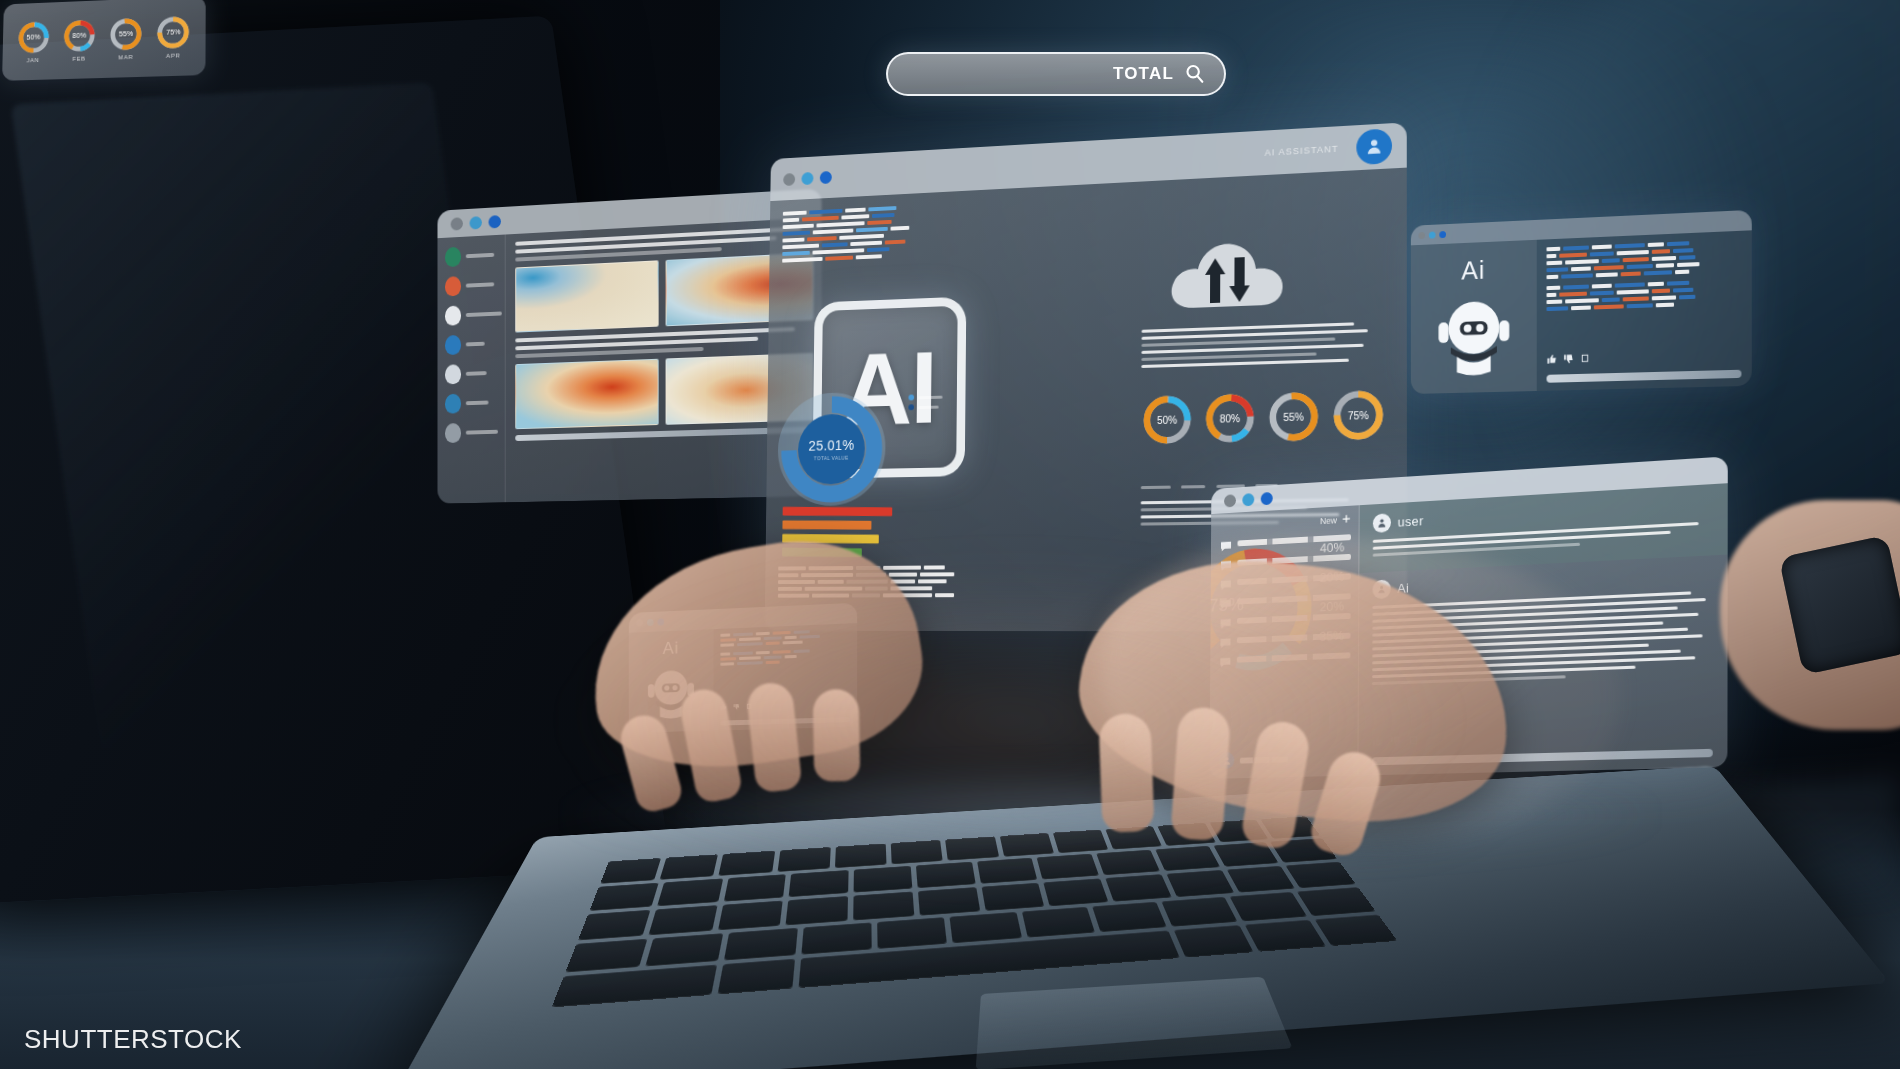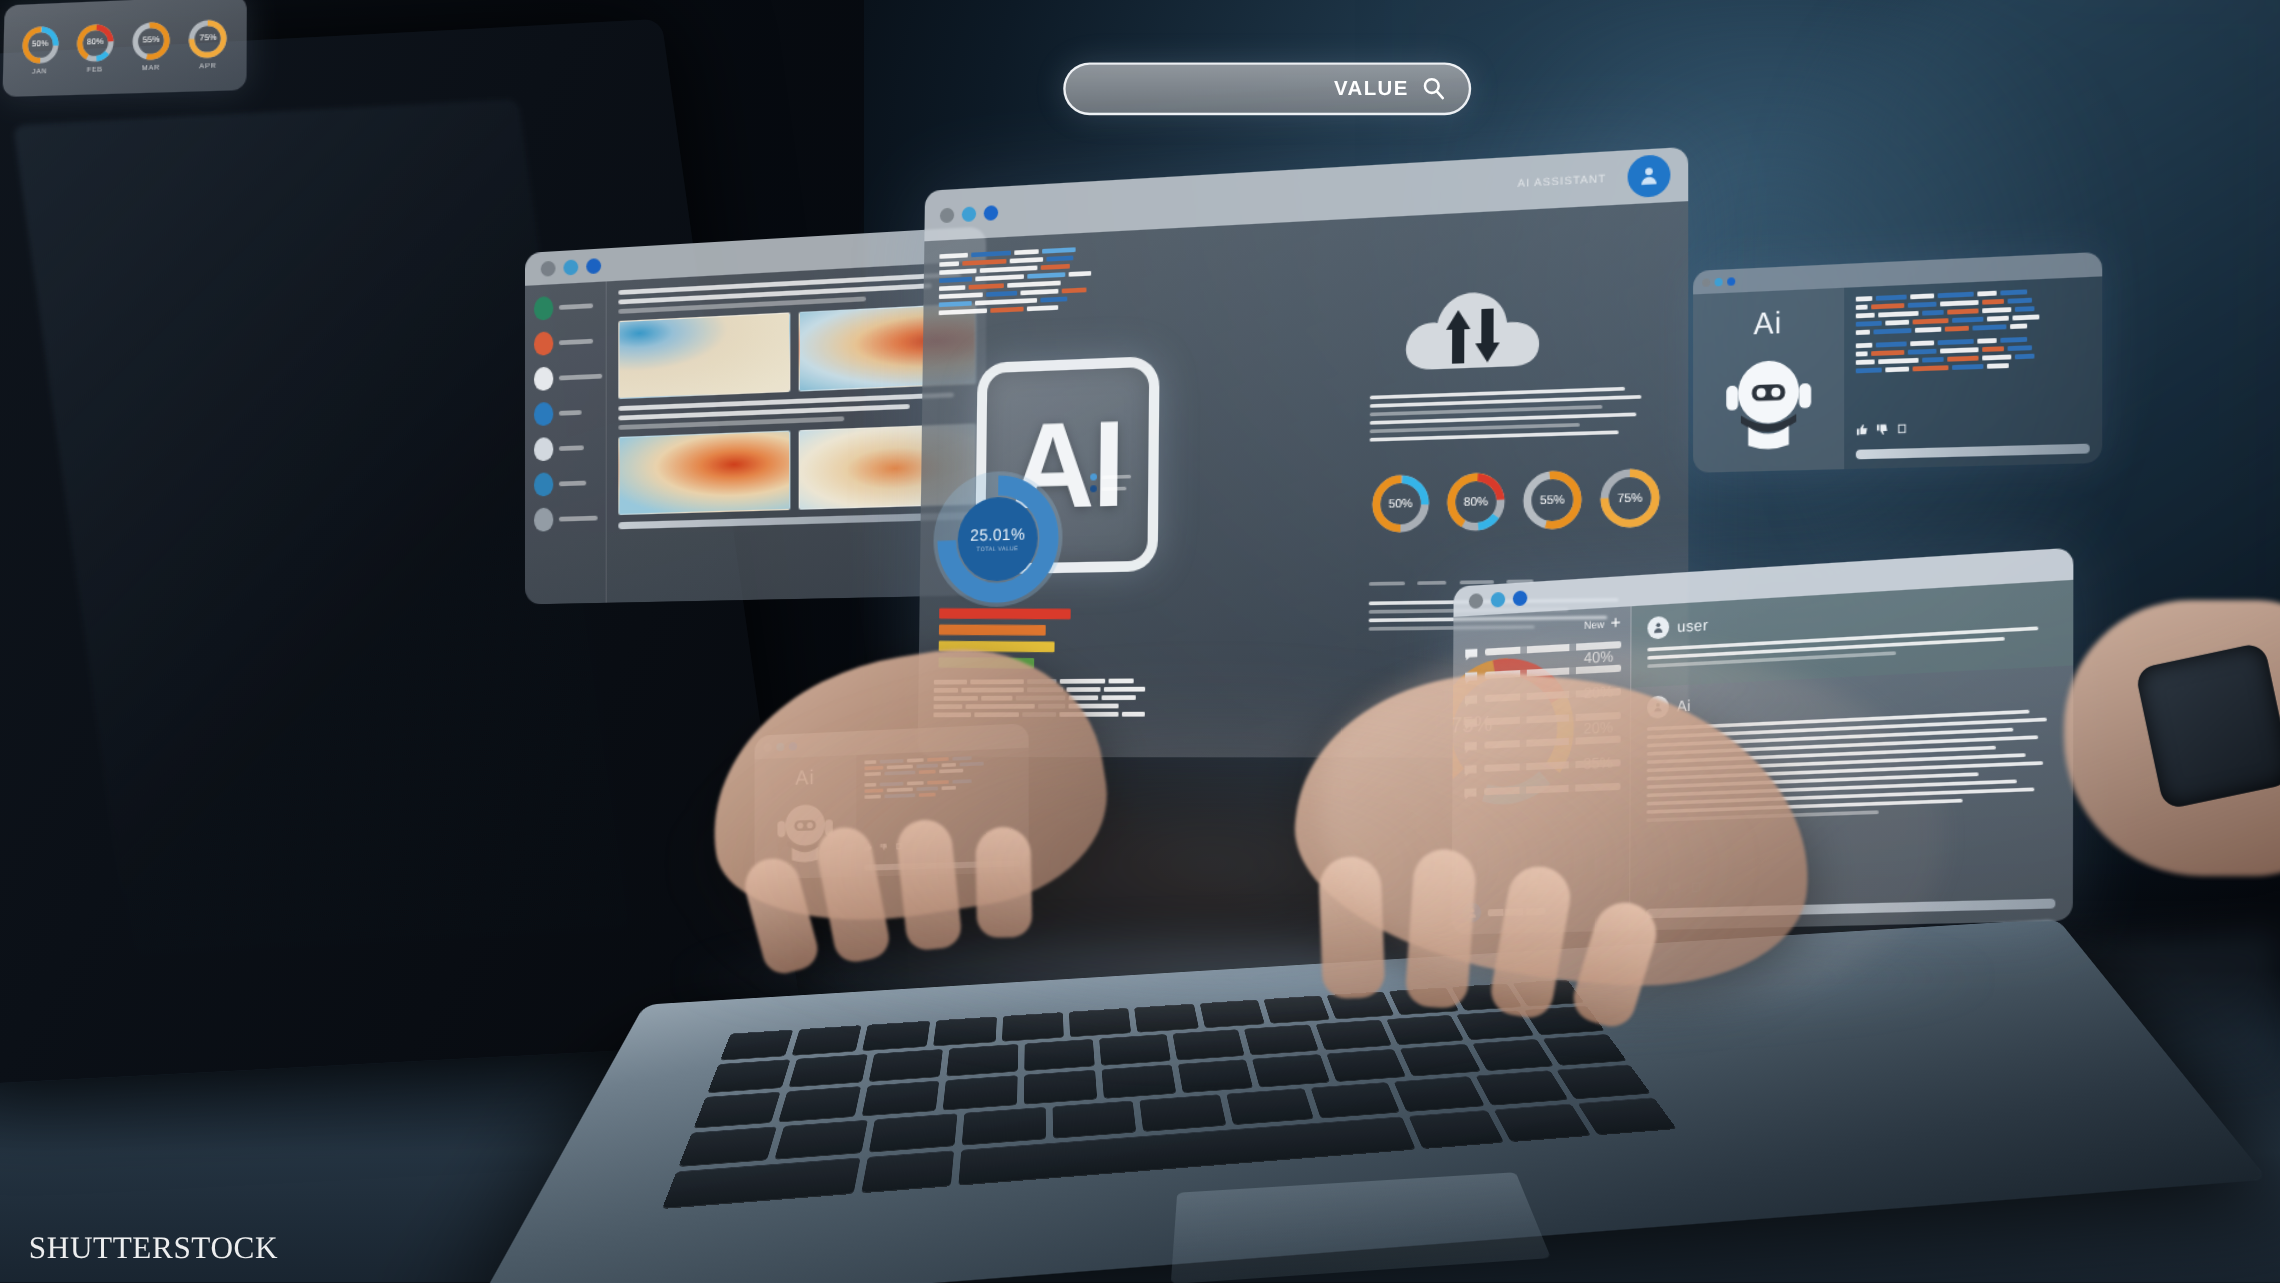--- a/index.html
+++ b/index.html
@@ -380,21 +380,21 @@
   #search-bar .sb-label {
     font-size: 17px; font-weight: 700; letter-spacing: 1.2px; color: #ffffff;
   }
   .search-gl { width: 22px; height: 22px; }
 
   
   #watermark {
     position: absolute; left: 24px; bottom: 14px;
     font-size: 26px; letter-spacing: 0.5px;
     color: rgba(255,255,255,0.92);
-    font-family: Liberation Serif, serif;
+    font-family: Liberation Sans, sans-serif;
   }
 
   .glow-haze {
     position:absolute; left: 560px; top: 560px; width: 900px; height: 320px;
     background: radial-gradient(ellipse at 50% 50%, rgba(225,200,185,0.20), rgba(180,160,150,0) 70%);
     filter: blur(26px);
     pointer-events:none;
   }
   .overlay-hand-fade {
     position:absolute; left: 1100px; top: 540px; width: 520px; height: 300px;
@@ -482,21 +482,21 @@
         <span class="key"></span>
         <span class="key" style="grid-column: span 5"></span>
         <span class="key"></span>
         <span class="key"></span>
         <span class="key"></span>
     </div>
   </div>
   <div class="trackpad"></div>
 
   <div id="search-bar">
-    <span class="sb-label">VALUE</span>
+    <span class="sb-label">TOTAL</span>
     <span class="search-gl">
       <svg viewBox="0 0 24 24" width="22" height="22">
         <circle cx="10" cy="9.5" r="6.2" fill="none" stroke="#ffffff" stroke-width="2.3"></circle>
         <line x1="14.6" y1="14.3" x2="20" y2="20.5" stroke="#ffffff" stroke-width="2.3" stroke-linecap="round"></line>
       </svg>
     </span>
   </div>
 
   <div class="win" id="left-window">
     <div class="win-chrome">

